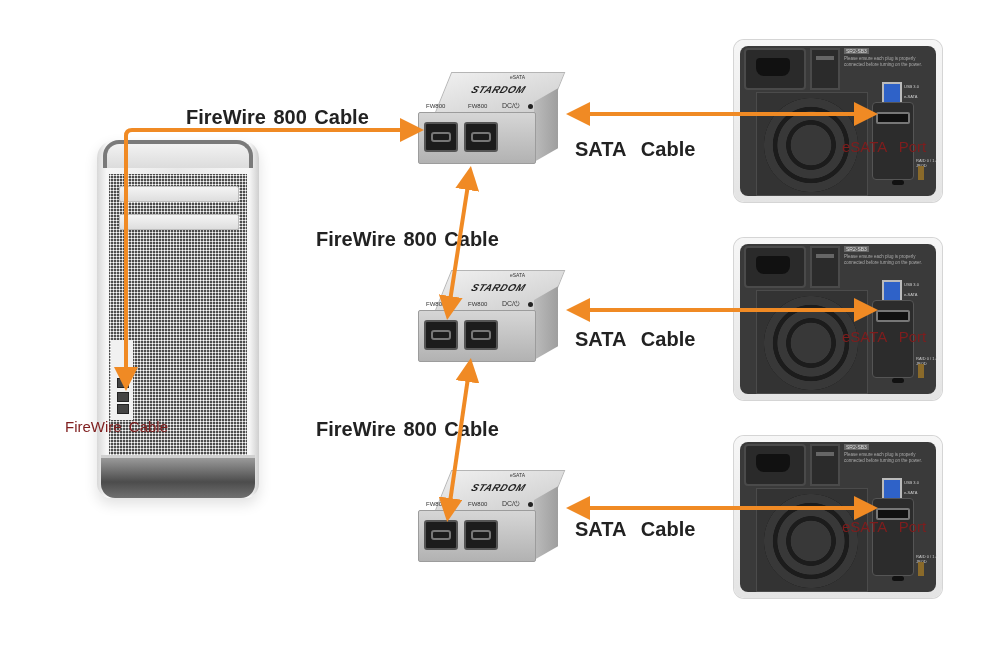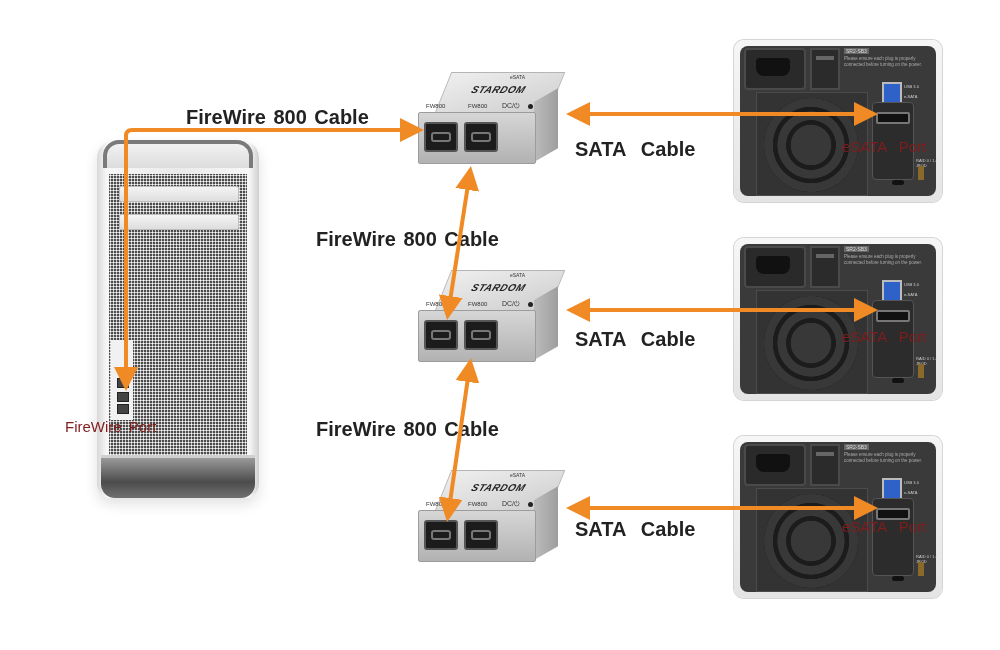--- a/index.html
+++ b/index.html
@@ -195,16 +195,16 @@
 
   <line x1="470" y1="172" x2="448" y2="314" stroke="#f08a24" stroke-width="4" marker-start="url(#ah)" marker-end="url(#ah)"></line>
 
   <line x1="470" y1="364" x2="448" y2="516" stroke="#f08a24" stroke-width="4" marker-start="url(#ah)" marker-end="url(#ah)"></line>
 
   <line x1="572" y1="114" x2="872" y2="114" stroke="#f08a24" stroke-width="4" marker-start="url(#ah)" marker-end="url(#ah)"></line>
   <line x1="572" y1="310" x2="872" y2="310" stroke="#f08a24" stroke-width="4" marker-start="url(#ah)" marker-end="url(#ah)"></line>
   <line x1="572" y1="508" x2="872" y2="508" stroke="#f08a24" stroke-width="4" marker-start="url(#ah)" marker-end="url(#ah)"></line>
 </svg>
 
-<div class="abs label-blue" style="left:65px;top:418px;word-spacing:3px;">FireWire Port</div>
+<div class="abs label-blue" style="left:65px;top:418px;word-spacing:3px;">FireWire Cable</div>
 <div class="abs label-blue" style="left:842px;top:138px;">eSATA Port</div>
 <div class="abs label-blue" style="left:842px;top:328px;">eSATA Port</div>
 <div class="abs label-blue" style="left:842px;top:518px;">eSATA Port</div>
 
 </body></html>

